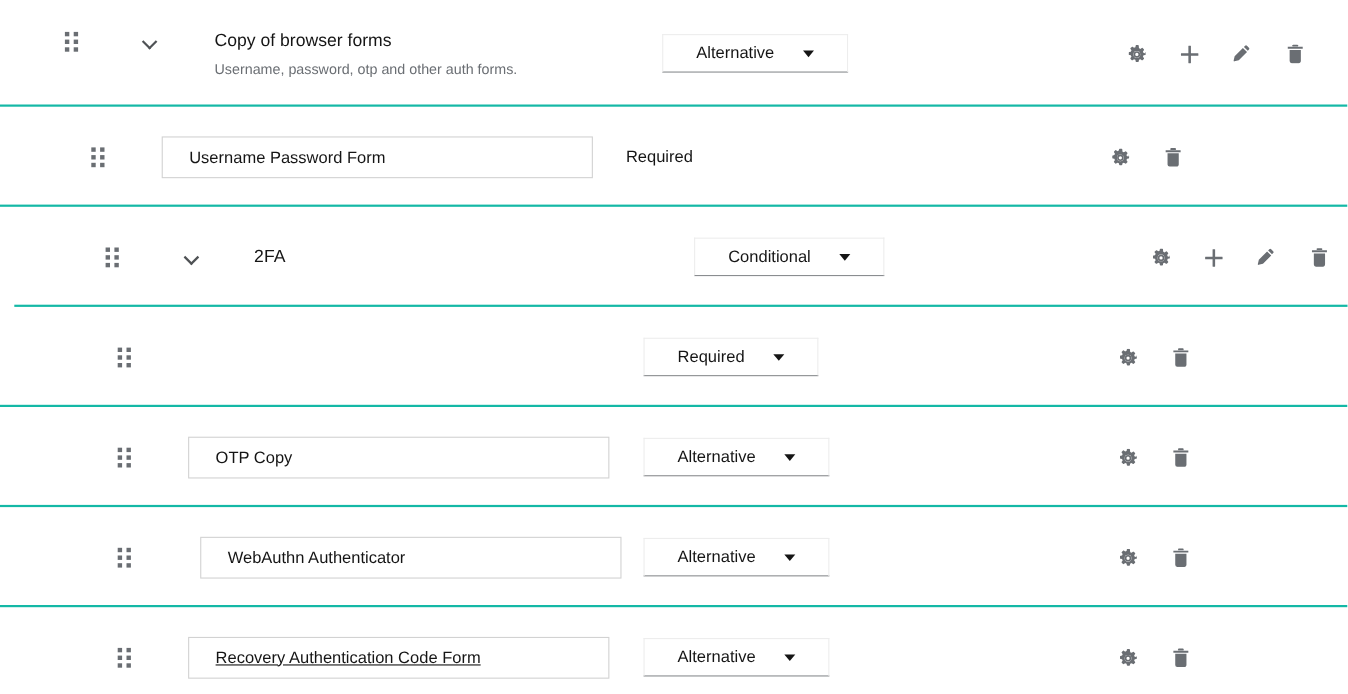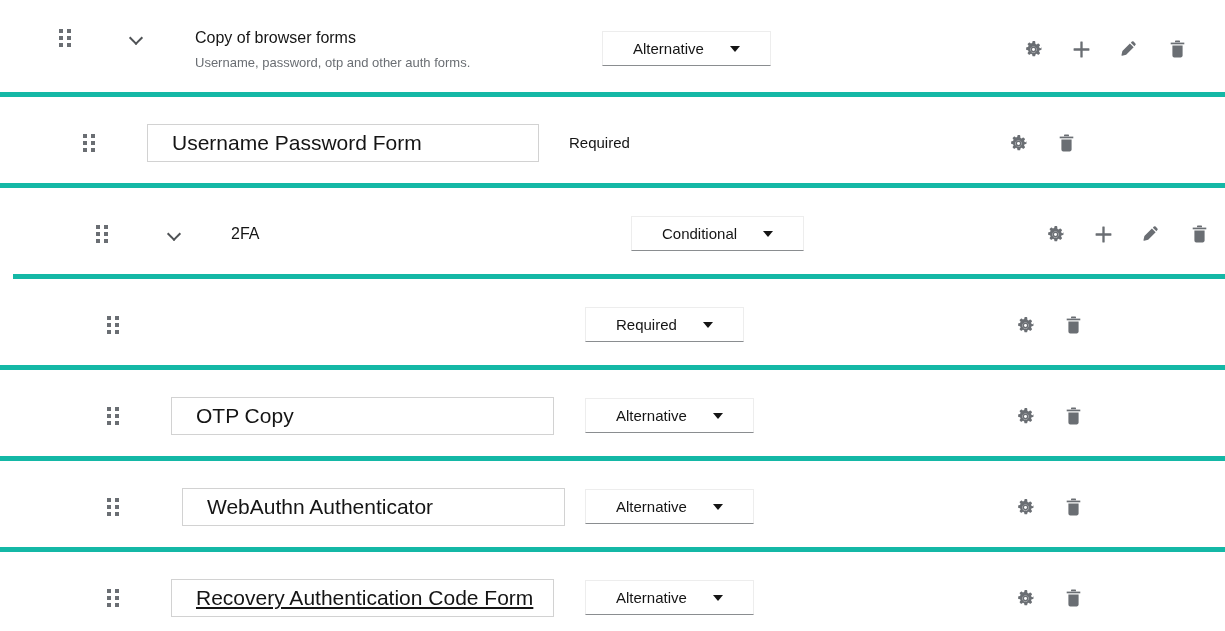--- a/index.html
+++ b/index.html
@@ -20,21 +20,21 @@
   .flow-table {
     width: 1225px;
     position: relative;
   }
 
   .flow-row {
     position: relative;
     display: flex;
     align-items: flex-start;
     width: 1225px;
-    border-bottom: 5px solid #14b8a6;
+    border-bottom: 2px solid #14b8a6;
   }
   .flow-row.no-border { border-bottom: none; }
 
   
   .cell-drag {
     flex: 0 0 auto;
     display: flex;
     align-items: center;
     justify-content: center;
     height: 100%;
@@ -101,21 +101,21 @@
   }
 
   
   .name-box {
     background: #ffffff;
     border: 1px solid #d2d2d2;
     height: 38px;
     display: flex;
     align-items: center;
     padding: 0 14px 0 24px;
-    font-size: 21px;
+    font-size: 15px;
     color: #151515;
     white-space: nowrap;
     overflow: hidden;
   }
 
   
   .req-select {
     height: 35px;
     background: #ffffff;
     border: 1px solid #ededed;

